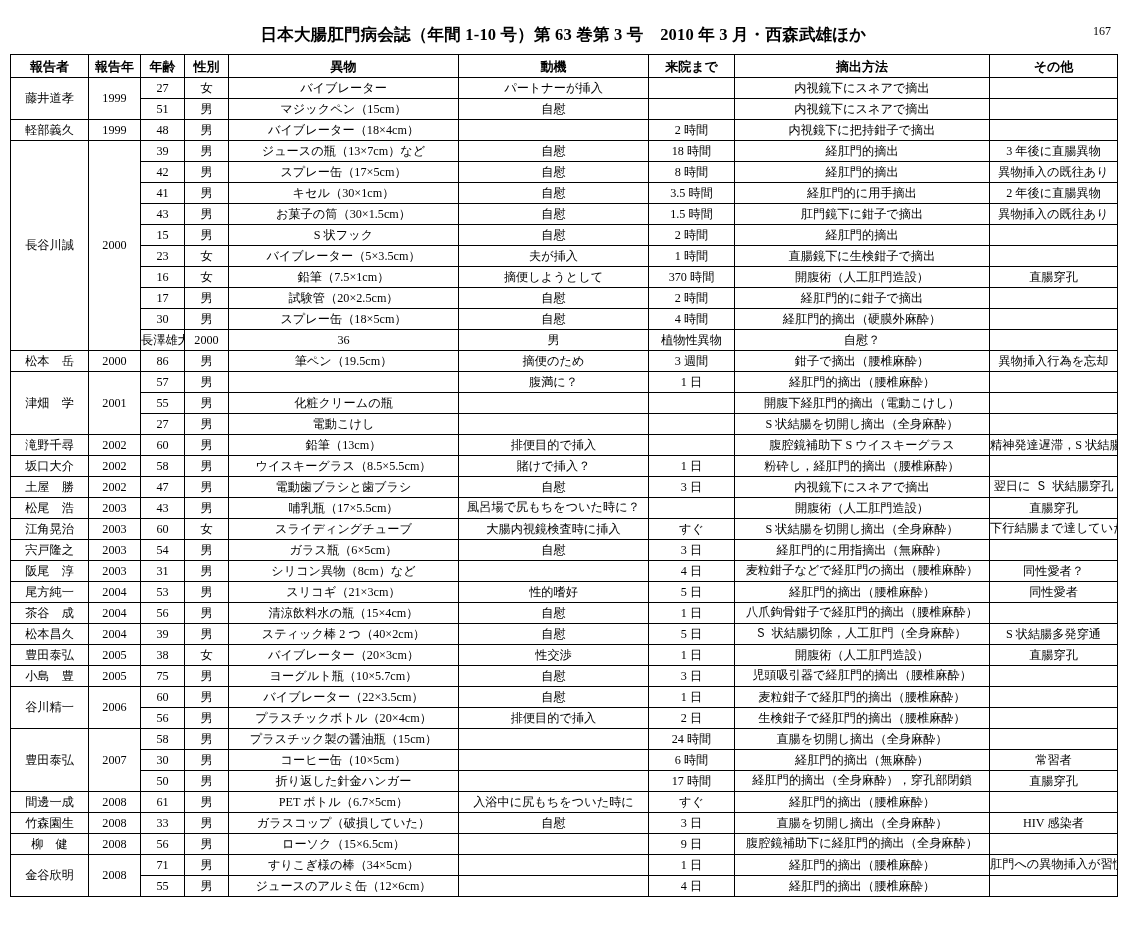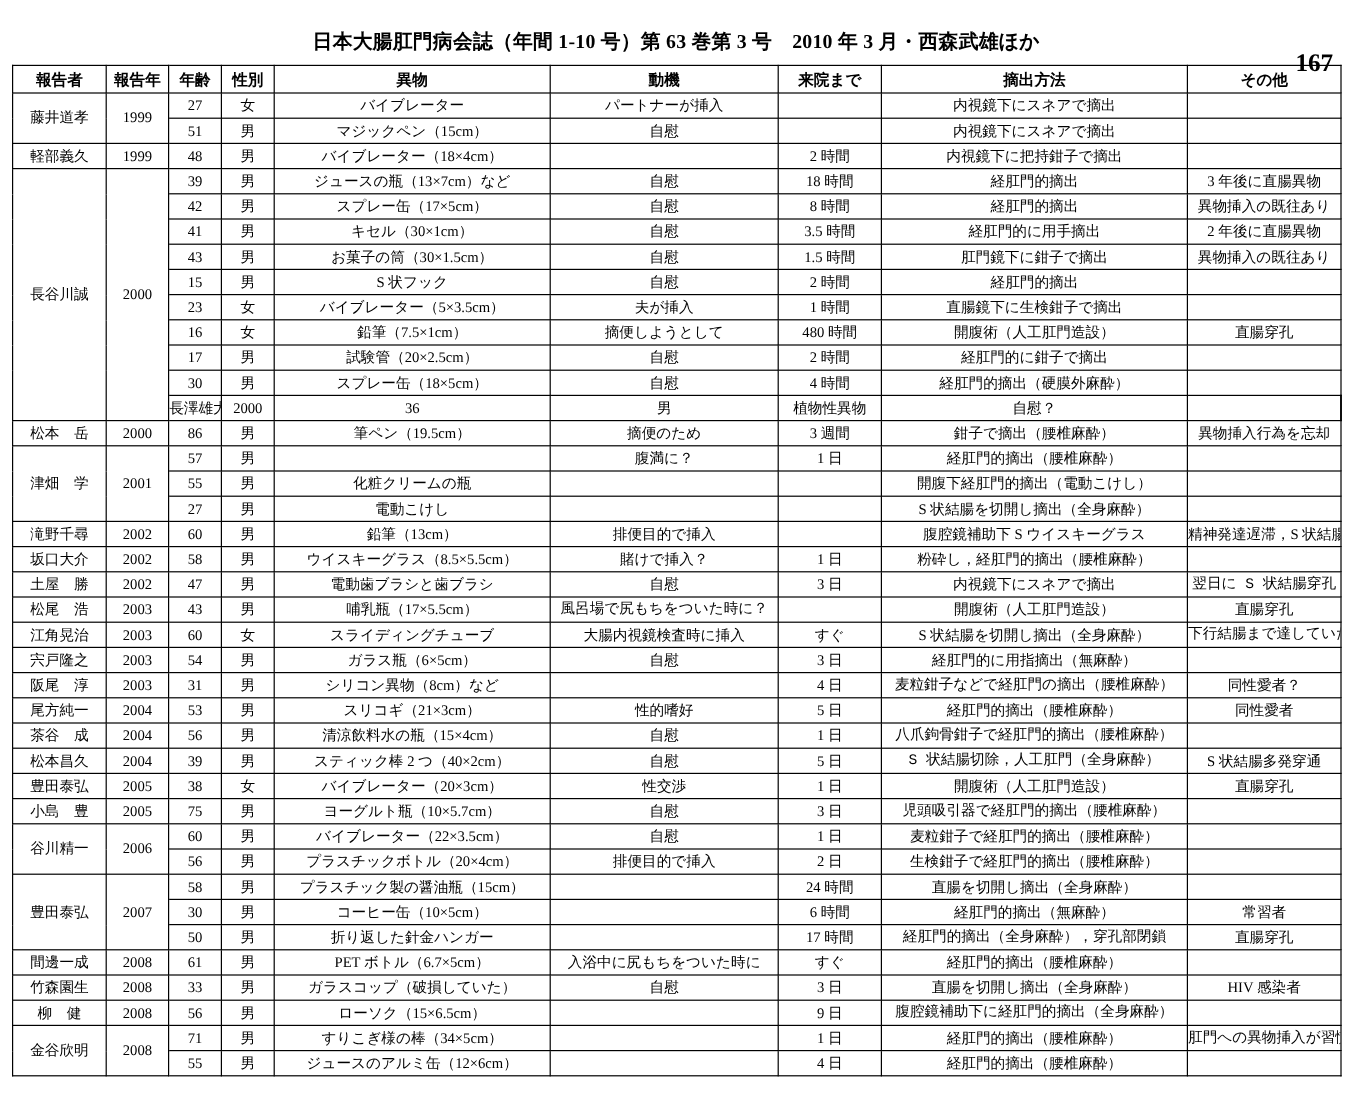--- a/index.html
+++ b/index.html
@@ -32,23 +32,23 @@
   }
   .running-head .rh-text {
     font-size: 16.5px;
     font-weight: bold;
     letter-spacing: 0.2px;
     white-space: nowrap;
   }
   .running-head .rh-page {
     position: absolute;
     right: 6px;
-    top: 16px;
-    font-size: 21px;
-    font-weight: bold;
+    top: 0;
+    font-size: 12px;
+    font-weight: normal;
   }
   
   .table-caption {
     text-align: center;
     font-size: 14.5px;
     font-weight: bold;
     margin-top: 30px;
     margin-bottom: 10px;
     white-space: nowrap;
   }
@@ -212,21 +212,21 @@
           <td>夫が挿入</td>
           <td>1 時間</td>
           <td>直腸鏡下に生検鉗子で摘出</td>
           <td></td>
         </tr>
         <tr>
           <td>16</td>
           <td>女</td>
           <td>鉛筆（7.5×1cm）</td>
           <td>摘便しようとして</td>
-          <td>480 時間</td>
+          <td>370 時間</td>
           <td>開腹術（人工肛門造設）</td>
           <td>直腸穿孔</td>
         </tr>
         <tr>
           <td>17</td>
           <td>男</td>
           <td>試験管（20×2.5cm）</td>
           <td>自慰</td>
           <td>2 時間</td>
           <td>経肛門的に鉗子で摘出</td>

